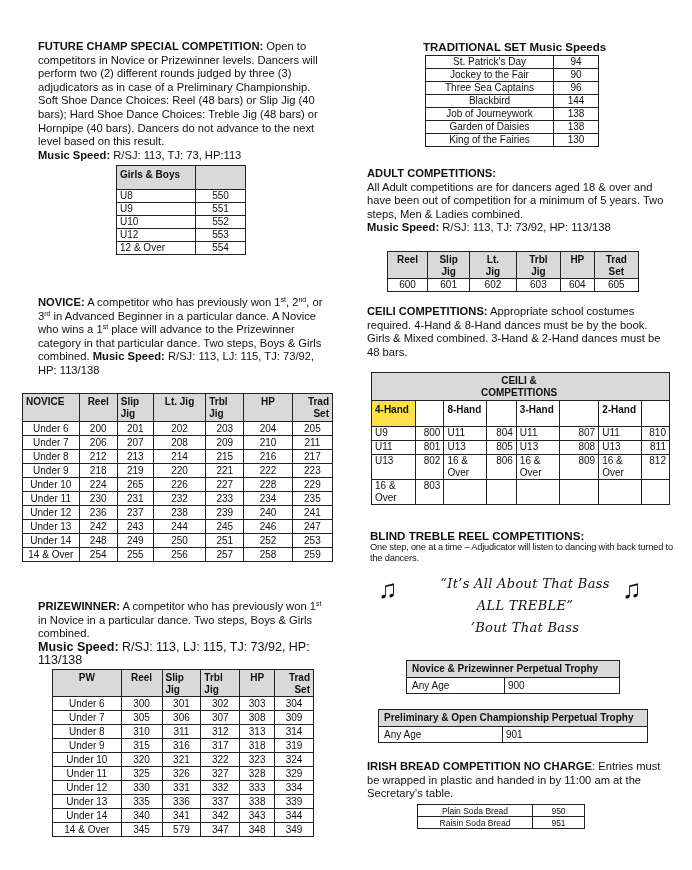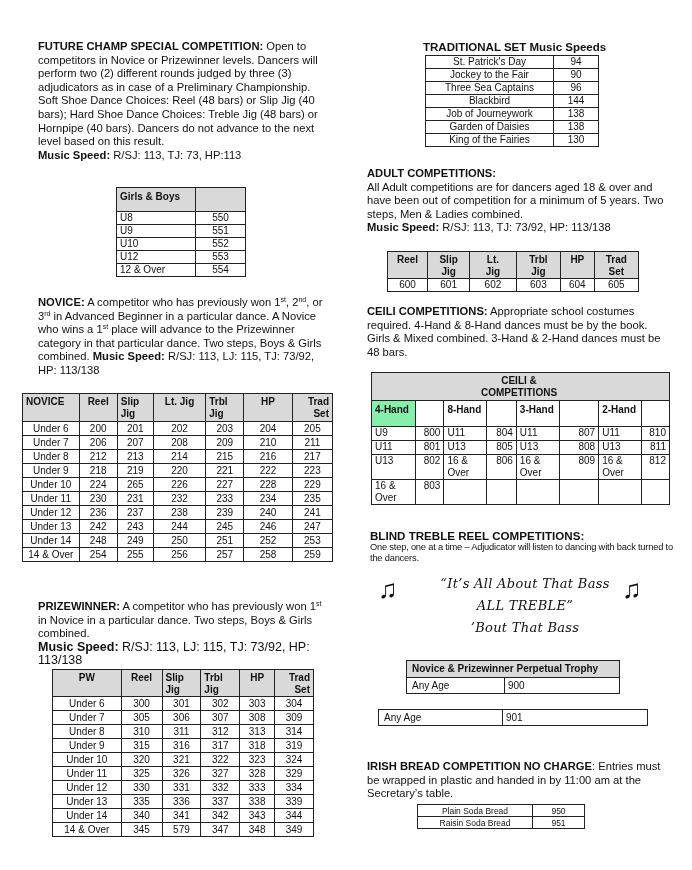--- a/index.html
+++ b/index.html
@@ -23,21 +23,21 @@
 </head>
 <body>
 
 <div class="abs para" style="left:38px;top:40px;width:285px;">
   <b>FUTURE CHAMP SPECIAL COMPETITION:</b>
   <span>Open to competitors in Novice or Prizewinner levels. Dancers will perform two (2) different rounds judged by three (3) adjudicators as in case of a Preliminary Championship. Soft Shoe Dance Choices: Reel (48 bars) or Slip Jig (40 bars); Hard Shoe Dance Choices: Treble Jig (48 bars) or Hornpipe (40 bars). Dancers do not advance to the next level based on this result.</span><br>
   <b>Music Speed:</b>
   <span>R/SJ: 113, TJ: 73, HP:113</span>
 </div>
 
-<table class="abs" style="left:116px;top:187px;width:130px;">
+<table class="abs" style="left:116px;top:165px;width:130px;">
   <tbody>
       <tr style="height:24px;">
     <th class="l" style="width:72px;vertical-align:top;padding-top:3px;">Girls &amp; Boys</th>
     <th></th>
   </tr>
   </tbody>
     <tbody id="fc-body">
       <tr style="height:13px;">
         <td class="l">U8</td>
         <td class="c">550</td>
@@ -344,21 +344,21 @@
   <b>CEILI COMPETITIONS:</b>
   <span>Appropriate school costumes required.  4-Hand &amp; 8-Hand dances must be by the book. Girls &amp; Mixed combined. 3-Hand &amp; 2-Hand dances must be 48 bars.</span>
 </div>
 
 <table class="abs" style="left:371px;top:372px;width:299px;">
   <thead>
     <tr style="height:28px;">
         <th colspan="8" class="c" style="padding-left:0;"><span style="display:inline-block;width:90px;text-align:center;">CEILI &amp; COMPETITIONS</span></th>
       </tr>
     <tr id="ceili-head" style="height:26px;">
-        <th class="l" style="background:#86efac;vertical-align:top;padding-top:3px;width:40px;">4-Hand</th>
+        <th class="l" style="background:#fde047;vertical-align:top;padding-top:3px;width:40px;">4-Hand</th>
         <th class="l" style="background:#fff;vertical-align:top;padding-top:3px;width:22px;"></th>
         <th class="l" style="background:#fff;vertical-align:top;padding-top:3px;width:38px;">8-Hand</th>
         <th class="l" style="background:#fff;vertical-align:top;padding-top:3px;width:24px;"></th>
         <th class="l" style="background:#fff;vertical-align:top;padding-top:3px;width:38px;">3-Hand</th>
         <th class="l" style="background:#fff;vertical-align:top;padding-top:3px;width:36px;"></th>
         <th class="l" style="background:#fff;vertical-align:top;padding-top:3px;width:38px;">2-Hand</th>
         <th class="l" style="background:#fff;vertical-align:top;padding-top:3px;width:22px;"></th>
       </tr>
   </thead>
   <tbody id="ceili-body">
@@ -425,20 +425,23 @@
       </tr>
   <tr style="height:16px;">
     <td style="width:89px;padding-left:5px;">Any Age</td>
     <td>900</td>
   </tr>
 </tbody>
   </table>
 
 <table class="abs" style="left:378px;top:709px;width:270px;">
   <tbody>
+      <tr style="height:17px;">
+        <th colspan="2" class="l" style="padding-left:5px;">Preliminary &amp; Open Championship Perpetual Trophy</th>
+      </tr>
   <tr style="height:16px;">
     <td style="width:115px;padding-left:5px;">Any Age</td>
     <td>901</td>
   </tr>
 </tbody>
   </table>
 
 <div class="abs para" style="left:367px;top:760px;width:305px;">
   <b>IRISH BREAD COMPETITION NO CHARGE</b><span>: Entries must be wrapped in plastic and handed in by 11:00 am at the Secretary’s table.</span>
 </div>

